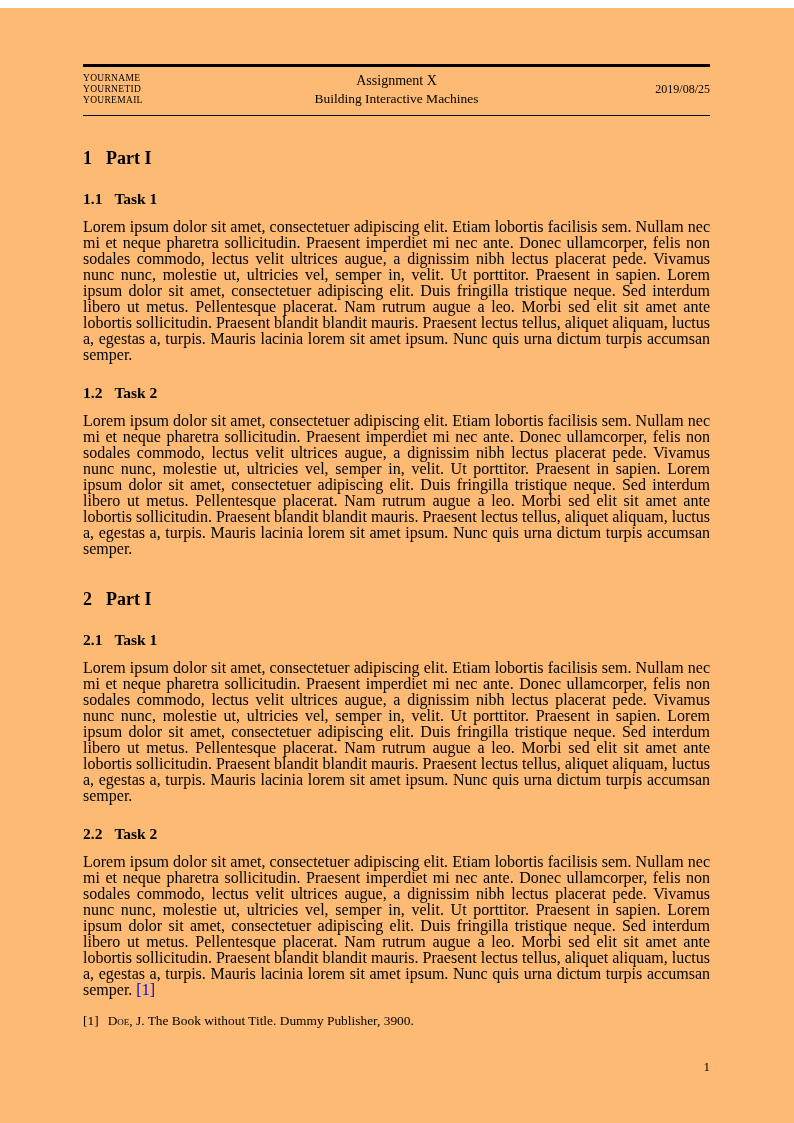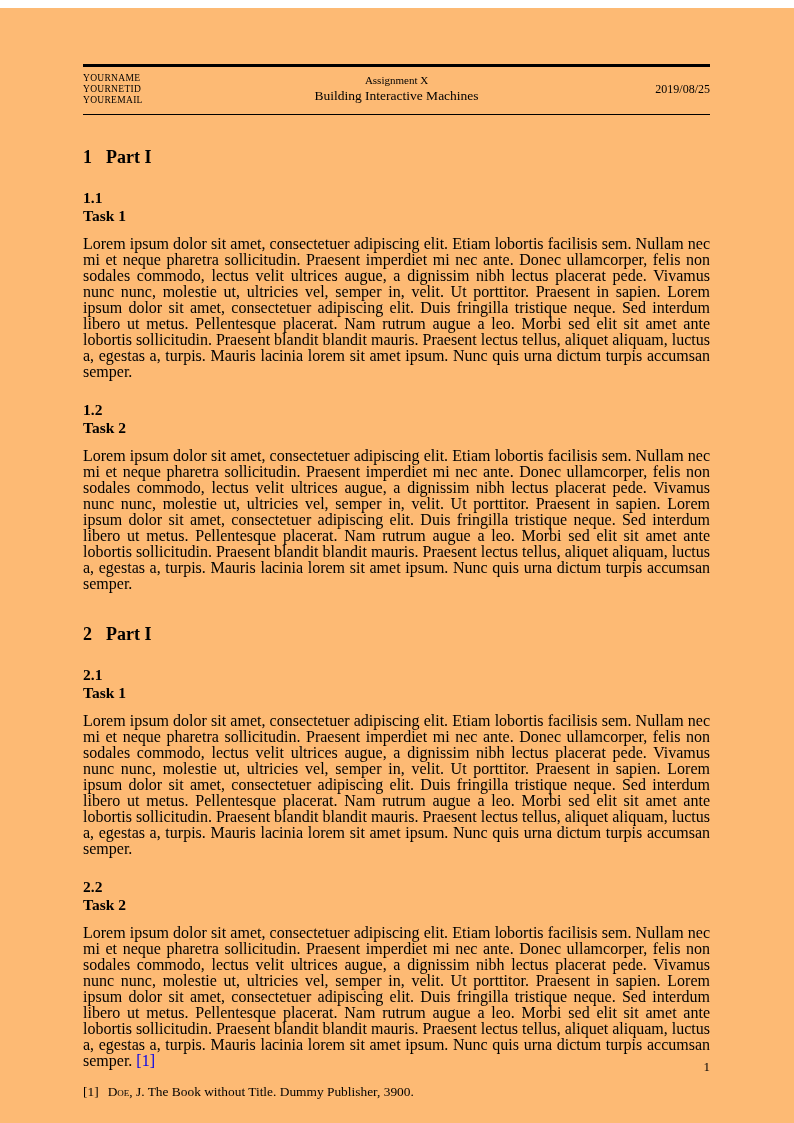--- a/index.html
+++ b/index.html
@@ -25,41 +25,40 @@
     align-items: center;
     padding: 6px 0 8px 0;
   }
   .header-side { flex: 1 1 0; }
   .author-block {
     font-size: 9.5px;
     line-height: 1.16;
     letter-spacing: 0.3px;
   }
   .title-block { flex: 0 0 auto; text-align: center; }
-  .doc-title { font-size: 11px; }
+  .doc-title { font-size: 14px; }
   .doc-subtitle { font-size: 13.5px; margin-top: 2px; }
   .date-block { font-size: 12px; text-align: right; }
 
   .sec {
     display: flex;
     align-items: baseline;
     font-size: 18px;
     font-weight: bold;
     margin-top: 32px;
   }
   .sec .sec-num { margin-right: 14px; }
 
   .subsec {
     display: flex;
     align-items: baseline;
     font-size: 15.5px;
     font-weight: bold;
     margin-top: 21px;
     margin-bottom: 11px;
-    flex-direction: column;
   }
   .subsec .subsec-num { margin-right: 12px; }
 
   .para {
     font-size: 16px;
     line-height: 16px;
     text-align: justify;
   }
 
   .cite-link { text-decoration: none; }

